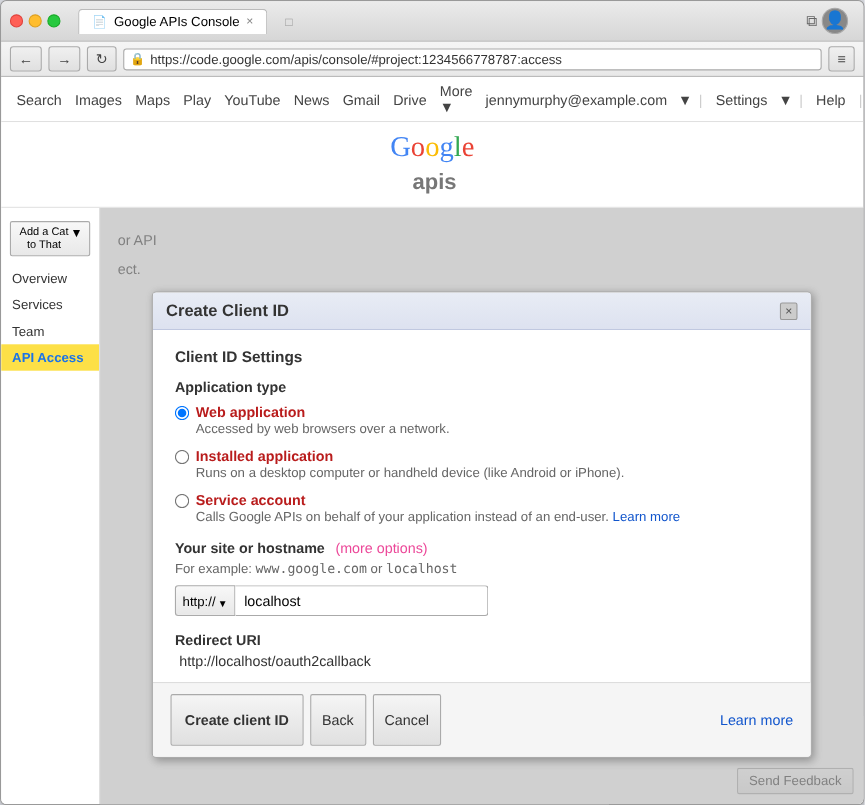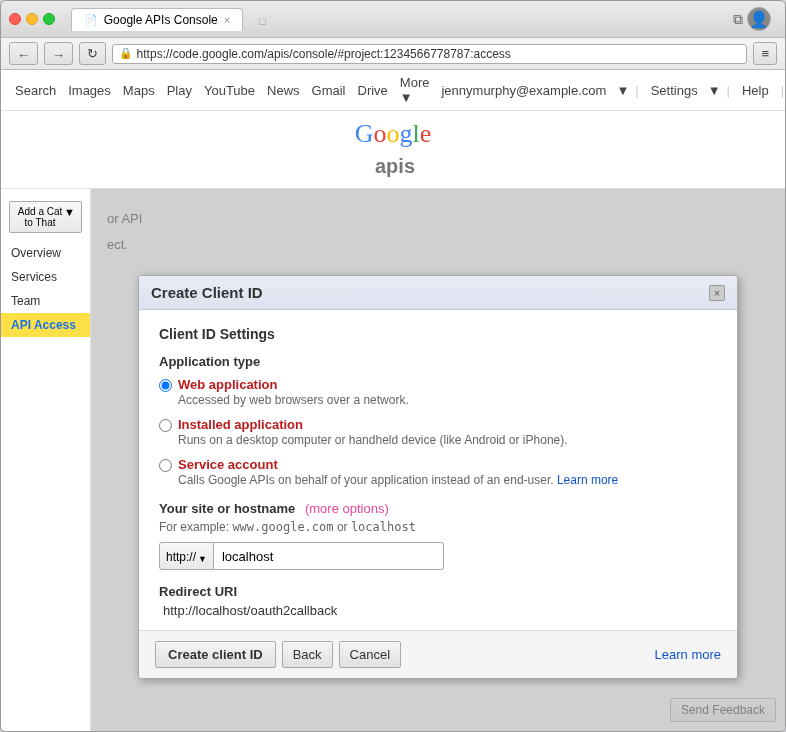--- a/index.html
+++ b/index.html
@@ -76,21 +76,21 @@
     .hostname-example code { font-family: monospace; font-size: 12px; }
     .input-row { display: flex; gap: 0; align-items: center; }
     .protocol-select { background: linear-gradient(to bottom, #f8f8f8, #e8e8e8); border: 1px solid #aaa; border-radius: 3px 0 0 3px; padding: 5px 6px; font-size: 12px; cursor: pointer; display: flex; align-items: flex-end; gap: 2px; height: 28px; }
     .hostname-input { border: 1px solid #aaa; border-left: none; border-radius: 0 3px 3px 0; padding: 4px 8px; font-size: 13px; width: 230px; height: 28px; outline: none; }
     .redirect-section { margin-top: 14px; }
     .redirect-label { font-size: 13px; font-weight: bold; color: #333; margin-bottom: 4px; }
     .redirect-value { font-size: 13px; color: #333; margin-left: 4px; }
     .modal-footer { background: #f5f5f5; border-top: 1px solid #ddd; padding: 10px 16px; display: flex; align-items: center; justify-content: space-between; }
     .footer-left { display: flex; gap: 6px; }
     .btn-primary { background: linear-gradient(to bottom, #f5f5f5, #e0e0e0); border: 1px solid #aaa; border-radius: 2px; padding: 5px 12px; font-size: 13px; font-weight: bold; cursor: pointer; color: #333; }
-    .btn-secondary { background: linear-gradient(to bottom, #f5f5f5, #e0e0e0); border: 1px solid #aaa; border-radius: 2px; padding: 5px 10px; font-size: 13px; cursor: pointer; color: #333; }
+    .btn-secondary { background: linear-gradient(to bottom, #f5f5f5, #e0e0e0); border: 1px solid #aaa; border-radius: 2px; padding: 15px 10px; font-size: 13px; cursor: pointer; color: #333; }
     .learn-more-link { color: #1155cc; text-decoration: none; font-size: 13px; }
 
     
     .send-feedback { position: absolute; bottom: 8px; right: 8px; background: linear-gradient(to bottom, #f8f8f8, #e8e8e8); border: 1px solid #aaa; border-radius: 2px; padding: 4px 10px; font-size: 12px; cursor: pointer; color: #333; }
   </style>
 </head>
 <body>
 
 <div class="browser-frame">
 

